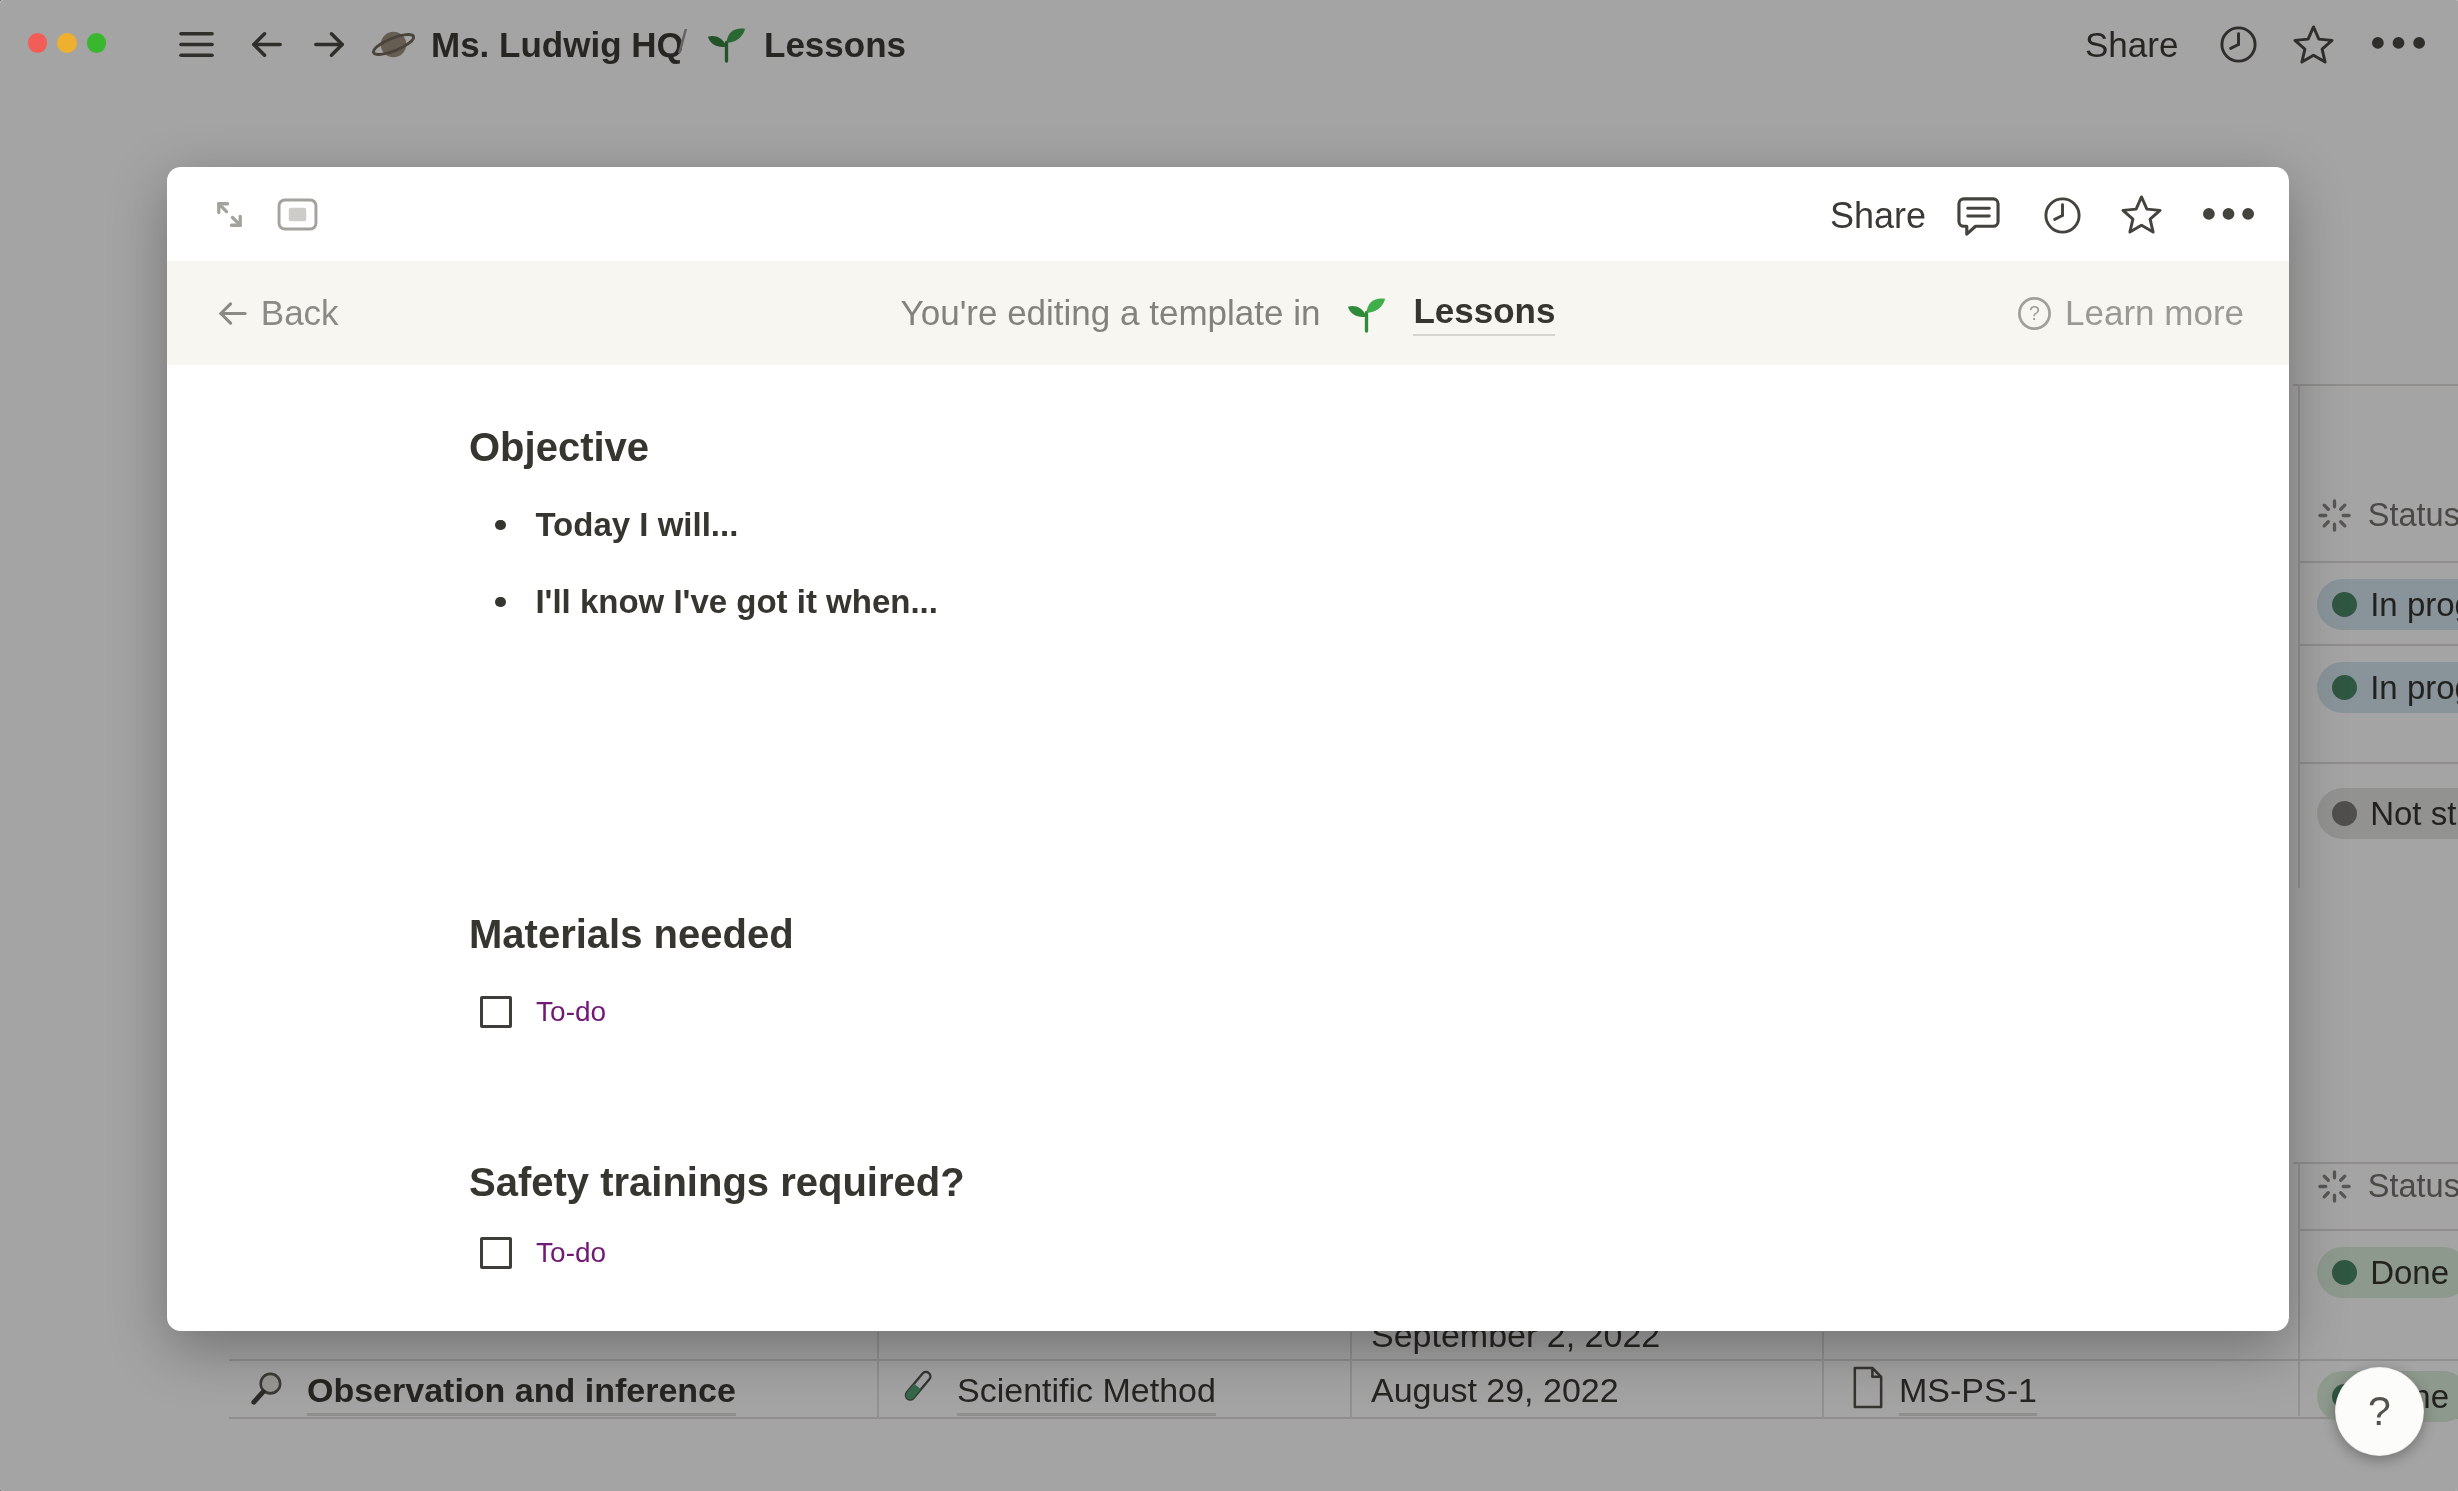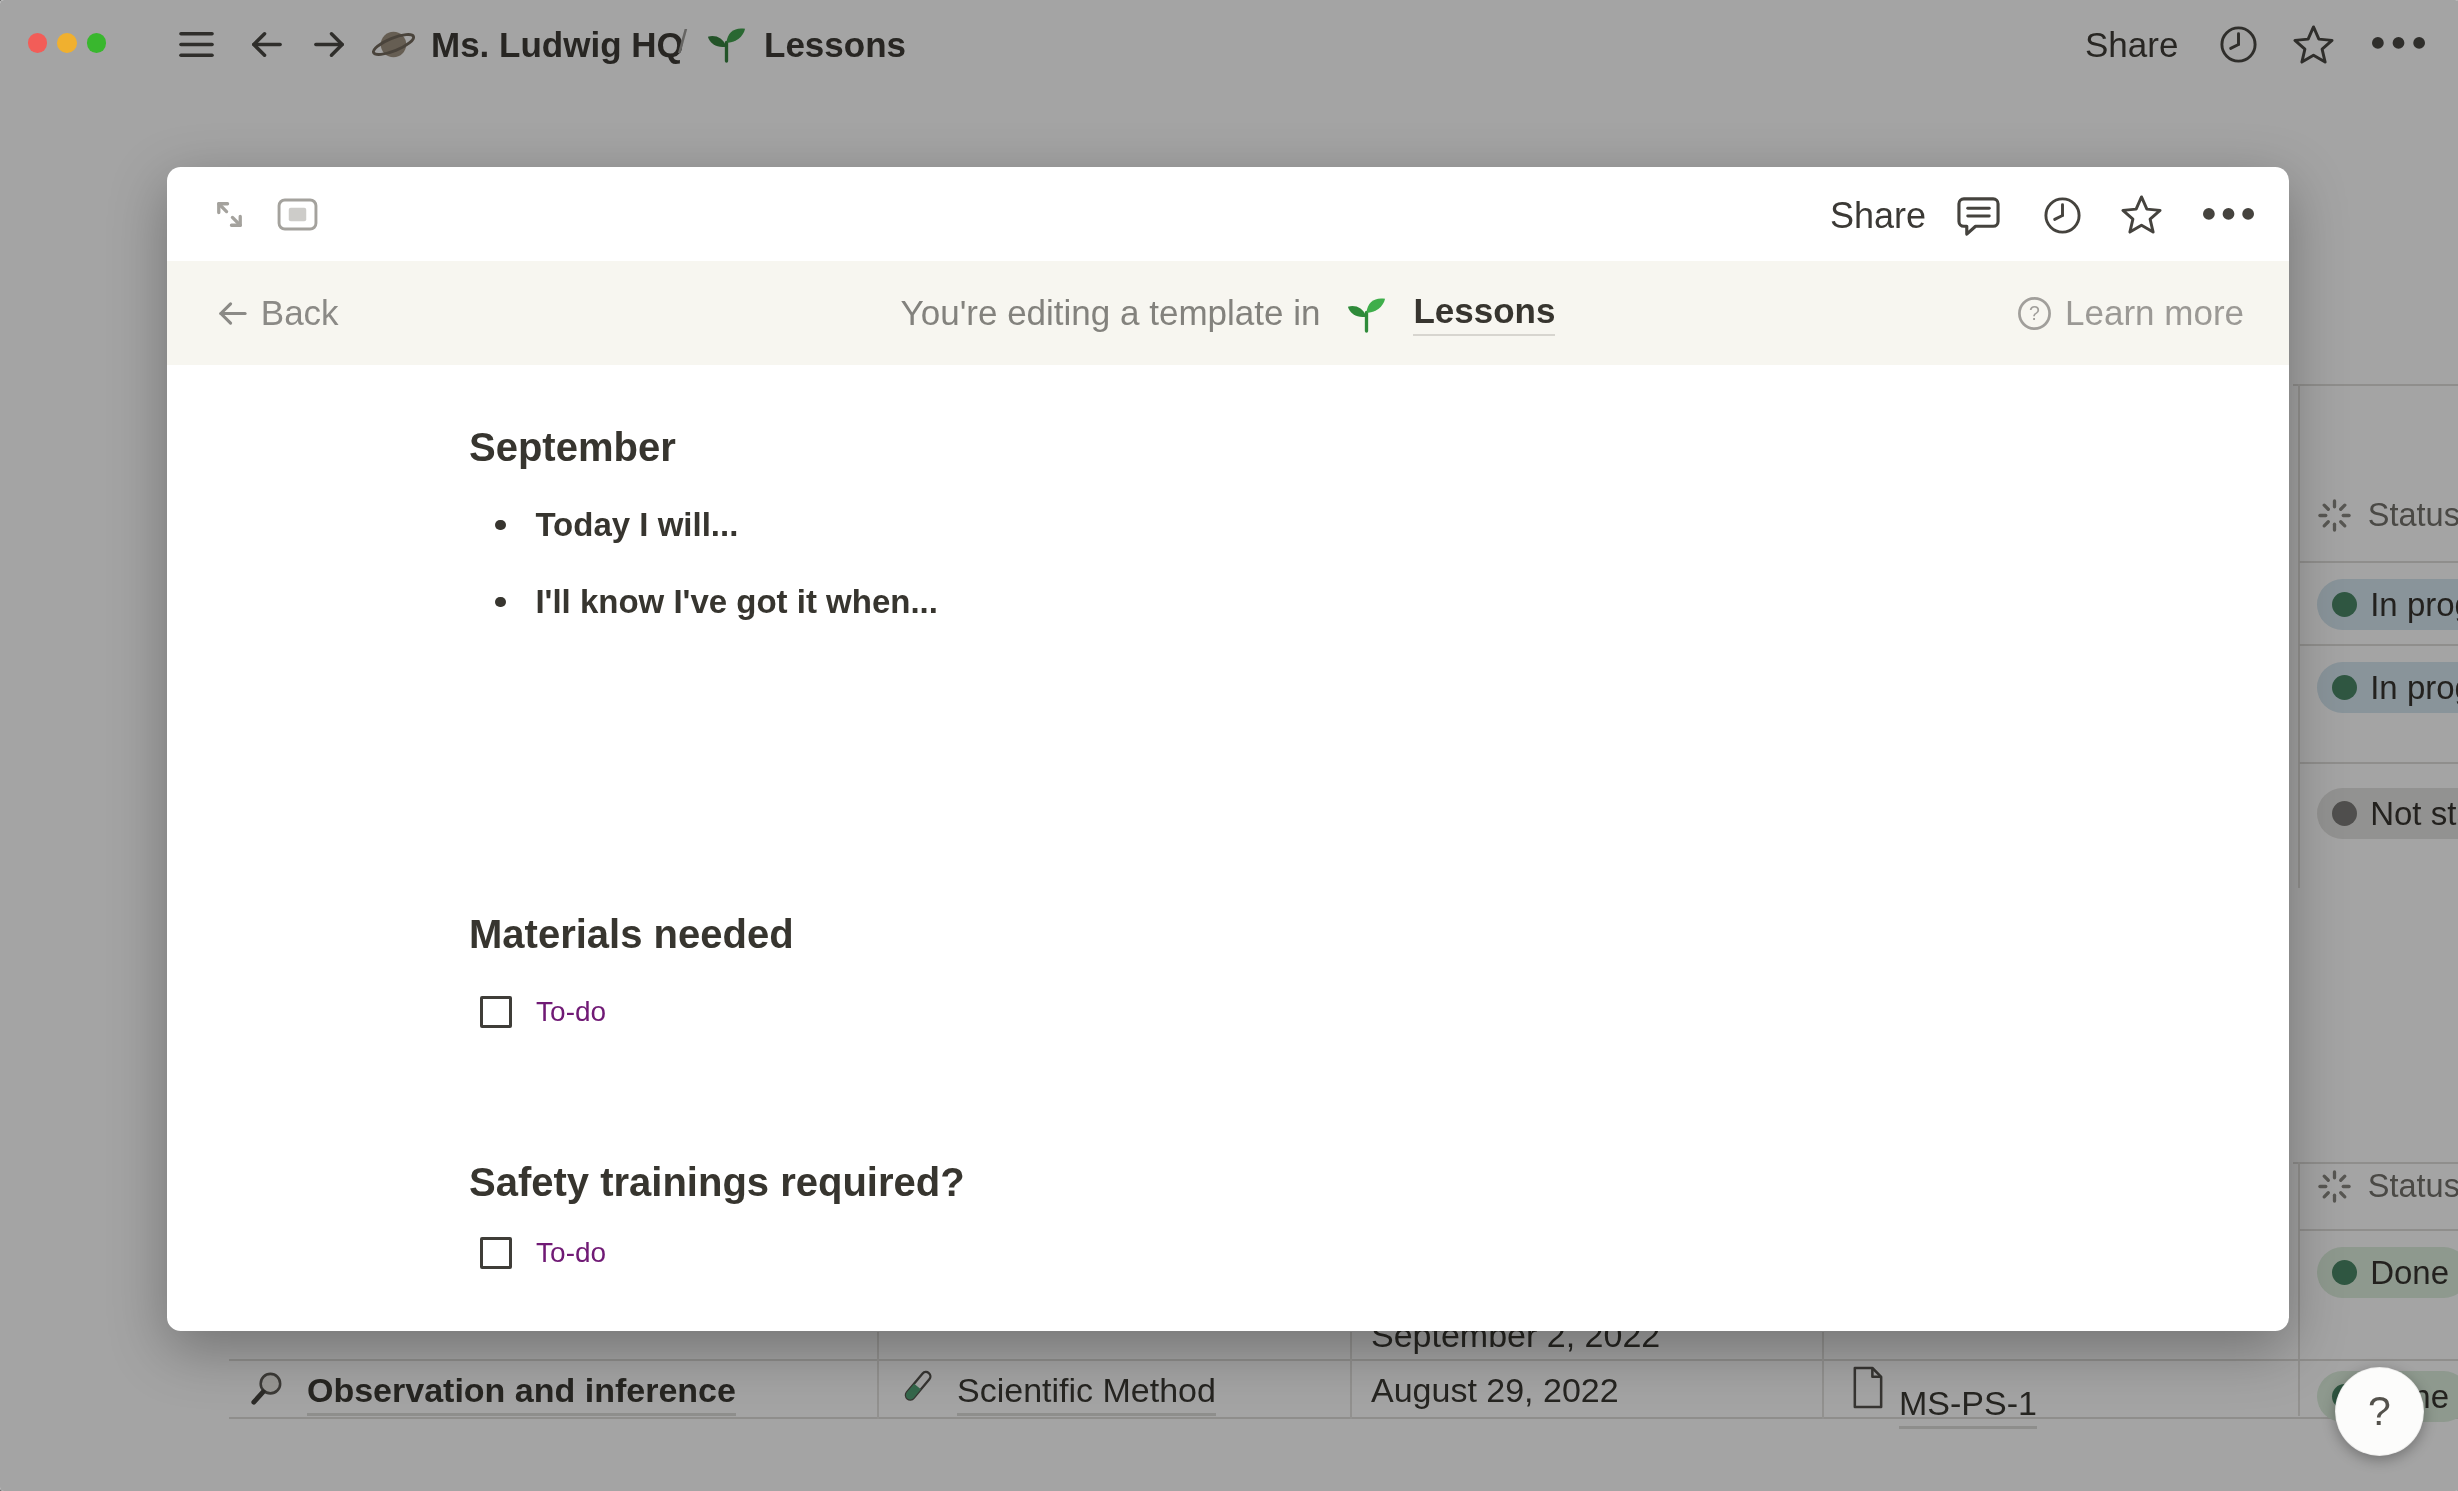--- a/index.html
+++ b/index.html
@@ -218,21 +218,21 @@
           </svg>
       </span>
       <span class="cell-text med u" style="left:957px;top:1371px;">Scientific Method</span>
       <span class="cell-text" style="left:1371px;top:1371px;">August 29, 2022</span>
       <span class="tb-ic" style="left:1848px;top:1365px;">
         <svg width="39" height="45" viewBox="0 0 40 46">
             <path d="M7 3 h18 l9 9 v31 H7 Z" fill="none" stroke="#4f4d47" stroke-width="2.6" stroke-linejoin="round"></path>
             <path d="M25 3 v9 h9" fill="none" stroke="#4f4d47" stroke-width="2.6" stroke-linejoin="round"></path>
           </svg>
       </span>
-      <span class="cell-text med u" style="left:1899px;top:1371px;margin-top:13px;">MS-PS-1</span>
+      <span class="cell-text med u" style="left:1899px;top:1371px;">MS-PS-1</span>
 
       <div class="pill" style="left:2317px;top:1371px;background:#dbeddb;">
         <span class="dot" style="background:#448361;"></span>
         <span class="plabel">Done</span>
       </div>
     </div>
   </div>
 
   <div class="overlay"></div>
 
@@ -319,21 +319,21 @@
       </div>
       <div class="learnmore">
         <svg width="37" height="37" viewBox="0 0 38 38">
             <circle cx="19" cy="19" r="15.5" fill="none" stroke="currentColor" stroke-width="2.8"></circle>
             <text x="19" y="26" text-anchor="middle" font-size="20" font-family="Liberation Sans, sans-serif" fill="currentColor">?</text>
           </svg>
         <span class="learn-label">Learn more</span>
       </div>
     </div>
 
-    <div class="h3" style="top:258px;">September</div>
+    <div class="h3" style="top:258px;">Objective</div>
 
     <div class="bullet-row" style="top:339px;">
       <span class="bullet-disc"></span>
       <span class="bullet-text">Today I will...</span>
     </div>
     <div class="bullet-row" style="top:416px;">
       <span class="bullet-disc"></span>
       <span class="bullet-text">I'll know I've got it when...</span>
     </div>
 

